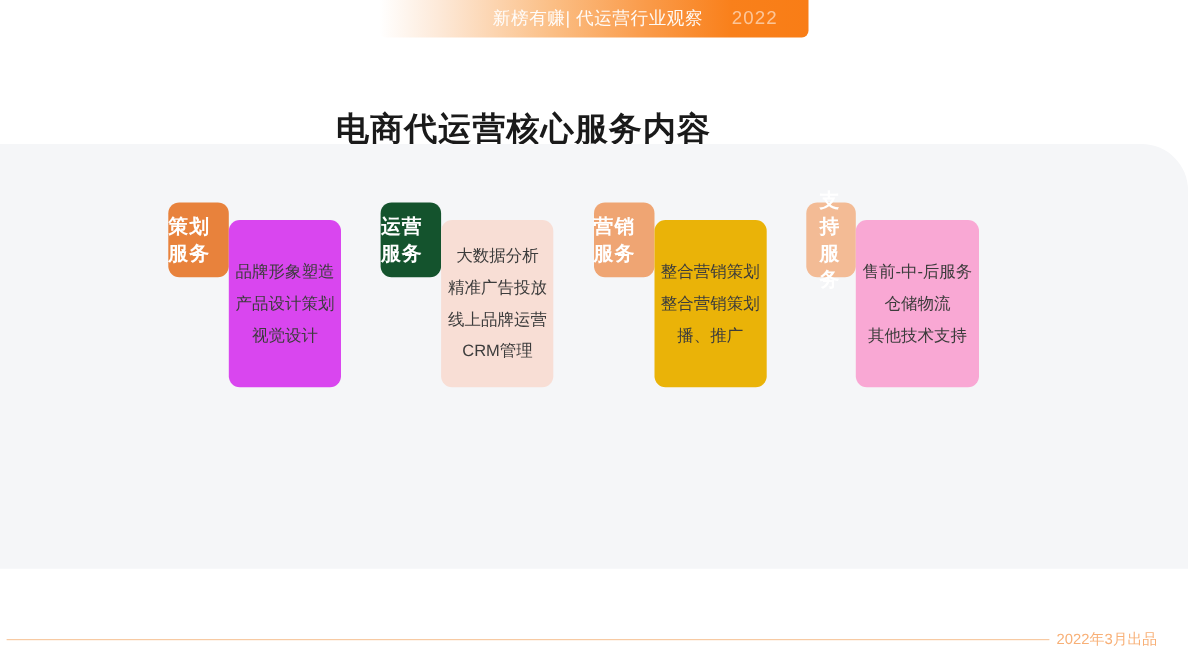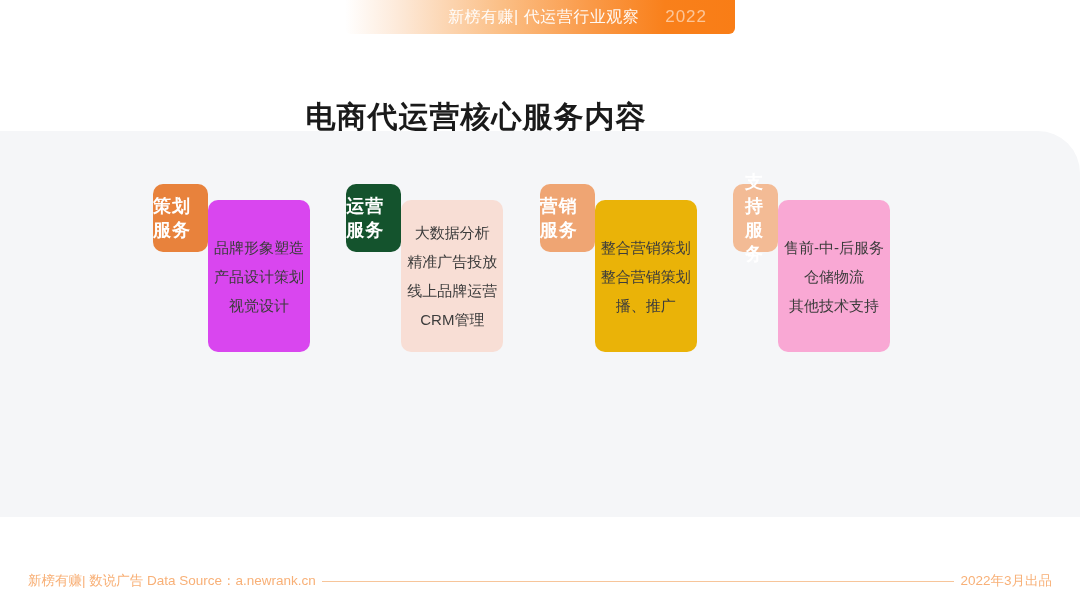--- a/index.html
+++ b/index.html
@@ -203,16 +203,15 @@
     <div class="col-body" style="background: #f9a8d4;">
       <div class="col-body-line">售前-中-后服务</div>
       <div class="col-body-line">仓储物流</div>
       <div class="col-body-line">其他技术支持</div>
     </div>
   </div>
 
 </div>
 
 <div class="footer">
-  <span class="footer-left">新榜有赚| 数说广告 Data Source：a.newrank.cn</span>
   <span class="footer-rule"></span>
   <span class="footer-right">2022年3月出品</span>
 </div>
 
 </body></html>

